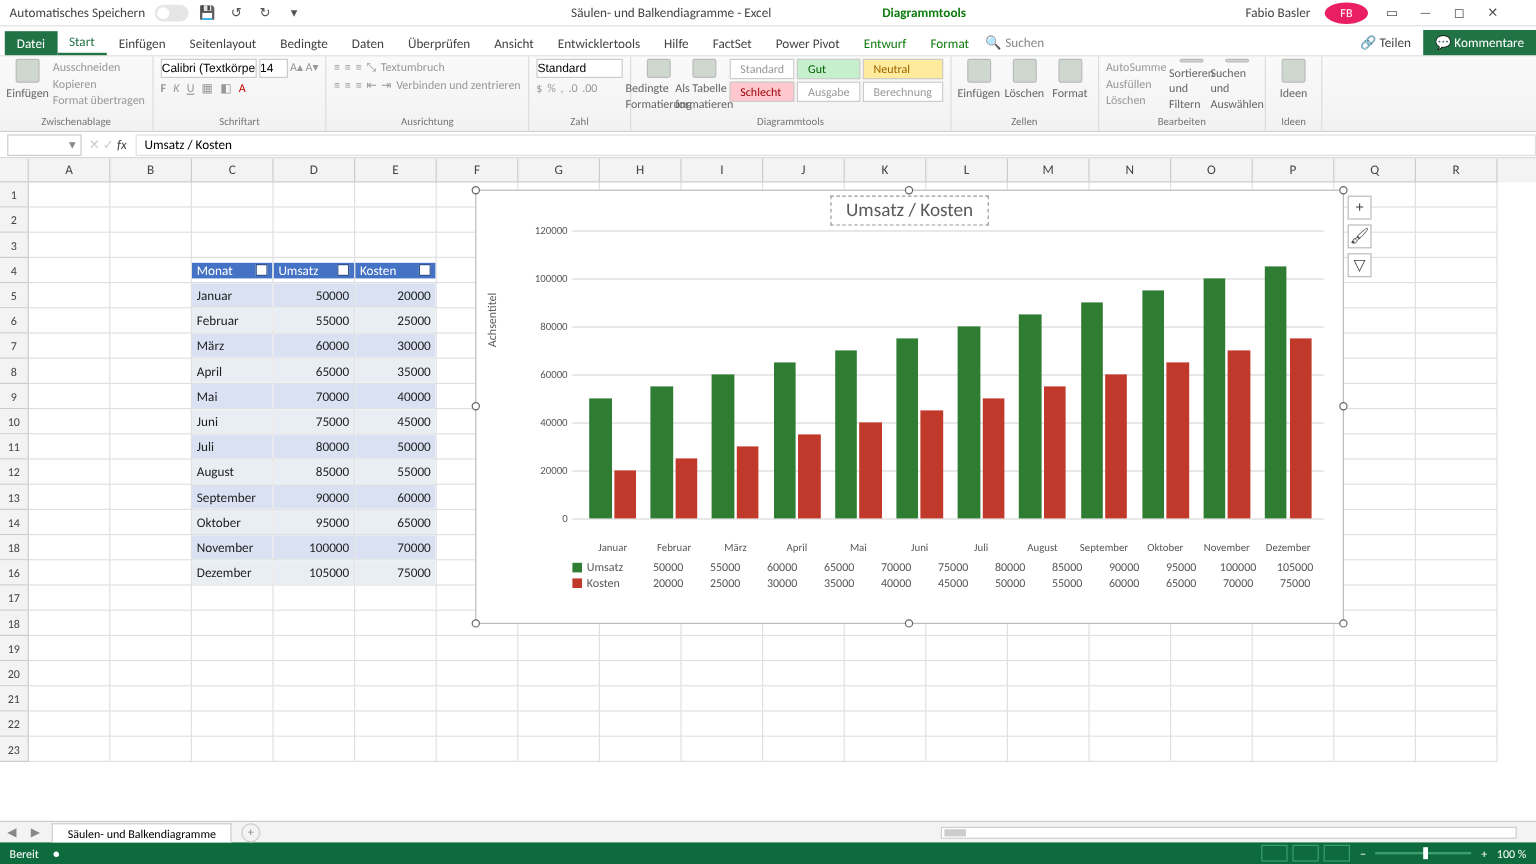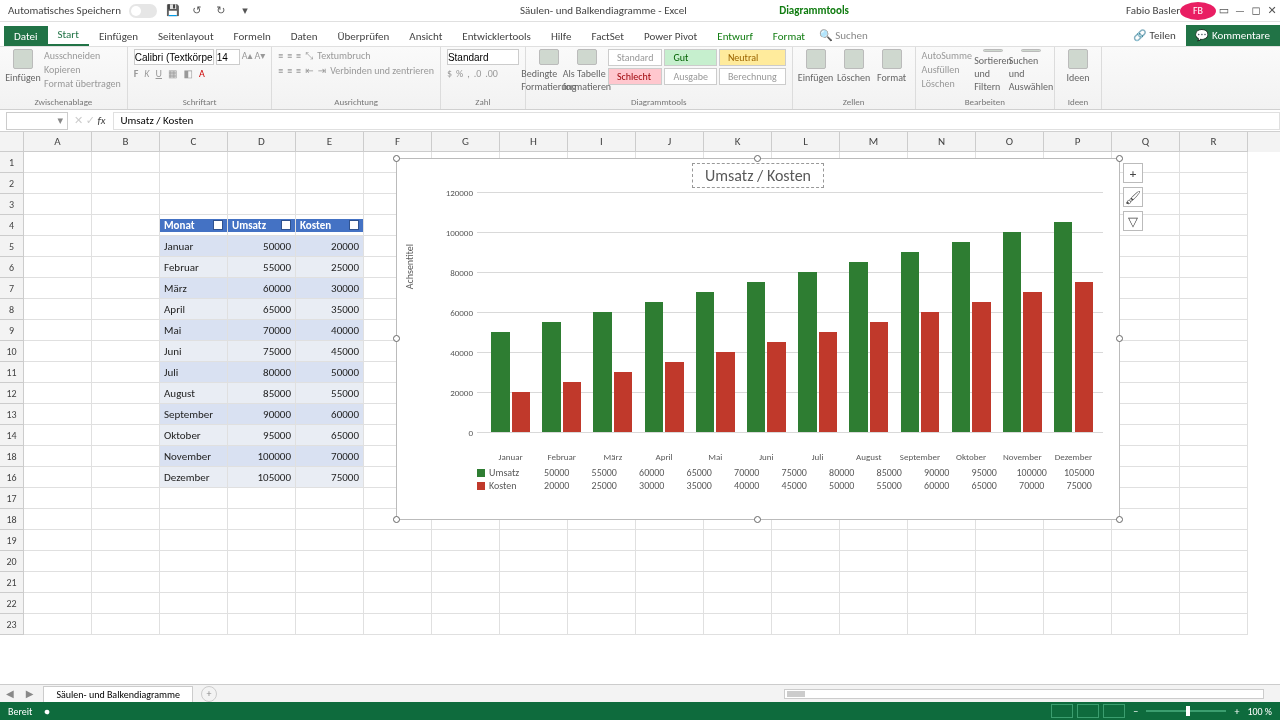--- a/index.html
+++ b/index.html
@@ -6,21 +6,21 @@
   html, body { width: 1280px; height: 720px; font-family: "Segoe UI", Calibri, sans-serif; background: #fff; overflow: hidden; }
 
   
   .titlebar { height: 22px; background: #fff; display: flex; align-items: center; font-size: 11px; color: #444; border-bottom: 1px solid #e0e0e0; }
   .titlebar .left { display: flex; align-items: center; gap: 8px; padding-left: 8px; }
   .titlebar .qat { width: 28px; height: 14px; background: #e6e6e6; border-radius: 7px; position: relative; }
   .titlebar .qat::after { content:""; position:absolute; left:2px; top:2px; width:10px; height:10px; background:#fff; border-radius:50%; }
   .titlebar .icon-btn { width: 16px; height: 16px; display:inline-flex; align-items:center; justify-content:center; color:#555; }
   .titlebar .center { flex:1; text-align:center; }
   .titlebar .ctx { color:#107c10; padding:2px 10px;font-weight:bold; }
-  .titlebar .right { display:flex; align-items:center; gap:0; padding-right:0; }
+  .titlebar .right { display:flex; align-items:center; gap:12px; padding-right:28px; }
   .titlebar .user-badge { width:36px; height:18px; background:#e91e63; color:#fff; border-radius:50%; font-size:10px; display:flex; align-items:center; justify-content:center; }
   .titlebar .winbtn { width:16px; text-align:center; color:#555; }
 
   
   .tabs { height: 24px; display:flex; align-items:flex-end; font-size:11px; color:#444; padding-left:4px; }
   .tabs .tab { padding:4px 10px 3px; cursor:default; }
   .tabs .tab.file { background:#217346; color:#fff; }
   .tabs .tab.active { color:#217346; border-bottom:2px solid #217346; }
   .tabs .tab.ctx { color:#107c10; }
   .tabs .spacer { flex:1; }
@@ -58,21 +58,21 @@
   .rows { font-size:11px; color:#222; }
   .row { display:flex; height:21px; }
   .row .rowhead { line-height:21px; }
   .cell { border-right:1px solid #e0e0e0; border-bottom:1px solid #e0e0e0; padding:0 4px; display:flex; align-items:center; overflow:hidden; white-space:nowrap; }
   .colA { width:68px; } .colB { width:68px; } .colC { width:68px; } .colD { width:68px; } .colE { width:68px; }
   .colF { width:68px; } .colG { width:68px; } .colH { width:68px; } .colI { width:68px; } .colJ { width:68px; }
   .colK { width:68px; } .colL { width:68px; } .colM { width:68px; } .colN { width:68px; } .colO { width:68px; }
   .colP { width:68px; } .colQ { width:68px; } .colR { width:68px; }
 
   
-  .thdr { background:#4472c4; color:#fff; font-weight:700; display:flex; align-items:center; justify-content:space-between; padding:0 4px; width:100%; }
+  .thdr { background:#4472c4; color:#fff; font-weight:400; display:flex; align-items:center; justify-content:space-between; padding:0 4px; width:100%; }
   .thdr .dd { width:10px; height:10px; background:#fff; border:1px solid #2f528f; display:inline-block; }
   .tcell { background:#d9e1f2; width:100%; height:100%; display:flex; align-items:center; padding:0 4px; }
   .tcell.alt { background:#e9edf4; }
   .tcell.right { justify-content:flex-end; }
 
   
   .chartobj { position:absolute; left: 396px; top: 26px; width: 724px; height: 362px; background:#fff; border:1px solid #bbb; }
   .chartobj .handle { position:absolute; width:7px; height:7px; background:#fff; border:1px solid #666; border-radius:50%; }
   .chartobj .h-n  { top:-4px; left:50%; margin-left:-4px; }
   .chartobj .h-s  { bottom:-4px; left:50%; margin-left:-4px; }
@@ -148,21 +148,21 @@
     <span class="winbtn">◻</span>
     <span class="winbtn">✕</span>
   </div>
 </div>
 
 <div class="tabs">
   <div class="tab file">Datei</div>
   <div class="tab active">Start</div>
   <div class="tab">Einfügen</div>
   <div class="tab">Seitenlayout</div>
-  <div class="tab">Formeln</div>
+  <div class="tab">Bedingte</div>
   <div class="tab">Daten</div>
   <div class="tab">Überprüfen</div>
   <div class="tab">Ansicht</div>
   <div class="tab">Entwicklertools</div>
   <div class="tab">Hilfe</div>
   <div class="tab">FactSet</div>
   <div class="tab">Power Pivot</div>
   <div class="tab ctx">Entwurf</div>
   <div class="tab ctx">Format</div>
   <div class="search">🔍 <span>Suchen</span></div>

